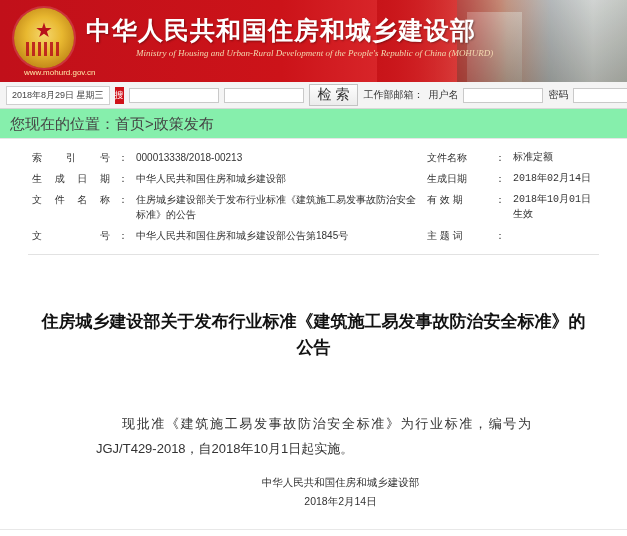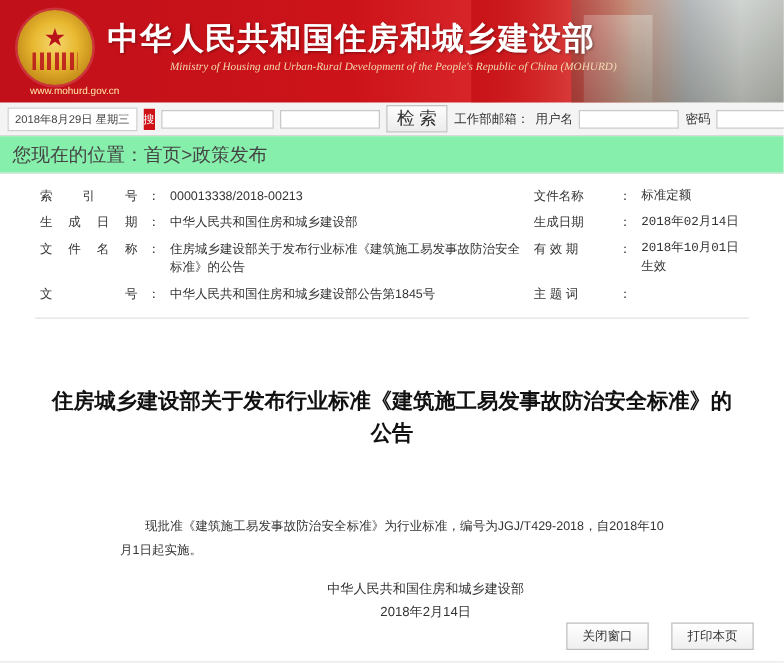--- a/index.html
+++ b/index.html
@@ -198,21 +198,21 @@
     text-align: center;
     font-size: 17px;
     font-weight: bold;
     color: #111;
     margin: 54px 40px 0 40px;
     line-height: 1.5;
     font-family: "DejaVu Sans", "Liberation Sans", sans-serif;
   }
   .doc-body {
     margin: 52px 96px 0 96px;
-    font-size: 10px;
+    font-size: 13px;
     color: #333;
     line-height: 1.9;
   }
   .doc-body p {
     margin: 0 0 10px 0;
     text-indent: 2em;
     text-align: justify;
   }
   .sign {
     margin: 12px 96px 0 0;
@@ -322,18 +322,14 @@
 
   <div class="doc-body">
     <p>现批准《建筑施工易发事故防治安全标准》为行业标准，编号为JGJ/T429-2018，自2018年10月1日起实施。</p>
   </div>
 
   <div class="sign">
     <div>中华人民共和国住房和城乡建设部</div>
     <div>2018年2月14日</div>
   </div>
 
-  <div class="foot">
-    <button class="btn">关闭窗口</button>
-    <button class="btn">打印本页</button>
-  </div>
   <div class="bottom-rule"></div>
 </div>
 
 </body></html>

